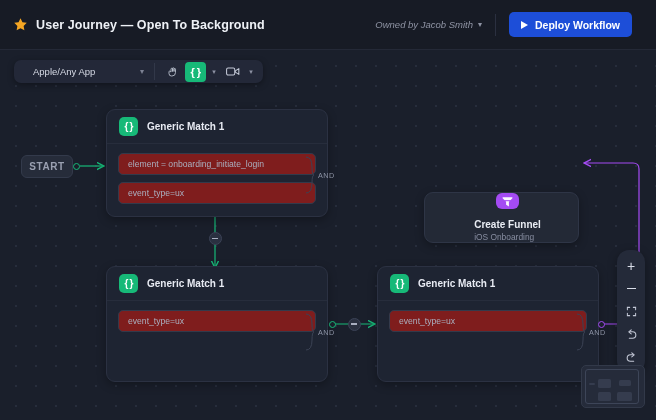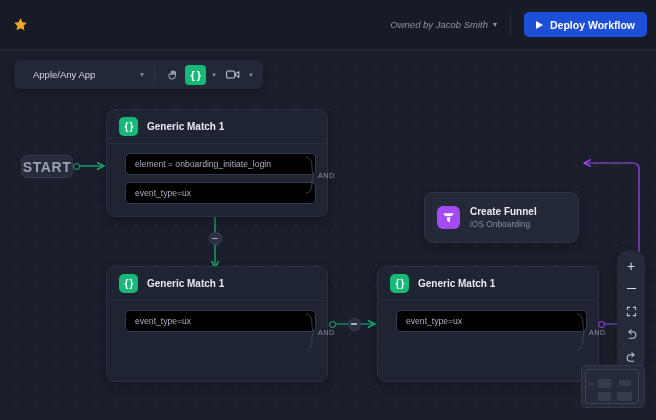--- a/index.html
+++ b/index.html
@@ -18,21 +18,21 @@
     border-bottom: 1px solid #242937;
     display: flex; align-items: center;
   }
   .hdr-left { display: flex; align-items: center; gap: 8px; padding-left: 13px; }
   .star-icon { width: 15px; height: 15px; display: block; }
   .hdr-title {
     font-size: 12.5px; font-weight: bold; color: #eef1f6; letter-spacing: .1px;
     white-space: nowrap;
   }
   .hdr-right {
-    margin-left: auto; display: flex; align-items: center; gap: 0; padding-right: 9px;
+    margin-left: auto; display: flex; align-items: center; gap: 0; padding-right: 24px;
   }
   .owner {
     display: flex; align-items: center; gap: 5px;
     font-size: 9.5px; color: #8e93a3; font-style: italic;
   }
   .owner .chev { font-style: normal; color: #8e93a3; font-size: 8px; }
   .hdr-div { width: 1px; height: 22px; background: #2b3040; margin: 0 13px; }
   .deploy-btn {
     display: flex; align-items: center; gap: 7px;
     background: #1d4ed8; border: none; border-radius: 5px;
@@ -52,21 +52,21 @@
     background-color: #1a1f2b;
     background-image: radial-gradient(circle, #272d3c 1px, transparent 1px);
     background-size: 20px 20px;
     background-position: 6px 6px;
     overflow: hidden;
   }
 
   
   .toolbar {
     position: absolute; left: 14px; top: 10px;
-    height: 29px; display: flex; align-items: center;
+    height: 23px; display: flex; align-items: center;
     background: #232838; border-radius: 7px;
     box-shadow: 0 2px 6px rgba(0,0,0,.35);
   }
   .tb-app {
     display: flex; align-items: center; gap: 8px;
     padding: 0 10px 0 11px; height: 27px; min-width: 140px; cursor: pointer;
   }
   .apple-glyph { font-size: 12px; color: #e9ecf3; line-height: 1; }
   .tb-app-label { font-size: 9.5px; color: #d6dae5; }
   .tb-chev { margin-left: auto; font-size: 8px; color: #7d8294; }
@@ -82,21 +82,21 @@
     justify-content: center; font-size: 7px; color: #8d92a4; cursor: pointer;
   }
   .code-txt { font-size: 11px; color: #fff; font-weight: bold; letter-spacing: -.5px; }
 
   
   .start-node {
     position: absolute; left: 21px; top: 105px;
     width: 52px; height: 23px; border-radius: 6px;
     background: #262c3a; border: 1px solid #333a4b;
     display: flex; align-items: center; justify-content: center;
-    font-size: 14px; font-weight: bold; color: #9aa0b1; letter-spacing: .6px;
+    font-size: 10px; font-weight: bold; color: #9aa0b1; letter-spacing: .6px;
     cursor: pointer;
   }
 
   
   .node {
     position: absolute; background: #1e2432;
     border: 1px solid #2b3142; border-radius: 9px;
     box-shadow: 0 3px 10px rgba(0,0,0,.30);
   }
   .node-head {
@@ -106,40 +106,41 @@
   }
   .node-icon {
     width: 19px; height: 19px; border-radius: 5px; background: #17b978;
     display: flex; align-items: center; justify-content: center;
     font-size: 10px; color: #fff; font-weight: bold; letter-spacing: -.8px;
   }
   .node-title { font-size: 10px; font-weight: bold; color: #e7eaf2; }
   .node-body { position: relative; padding: 9px 11px 10px 11px; }
   .cond {
     height: 22px; border: 1px solid #333a4b; border-radius: 5px;
-    background: #000000; display: flex; align-items: center;
+    background: #7f1d1d; display: flex; align-items: center;
     padding: 0 9px; font-size: 8.6px; color: #aab0c0; white-space: nowrap;
-    margin-bottom: 7px; cursor: pointer; margin-left: 7px;
+    margin-bottom: 7px; cursor: pointer;
   }
   .cond:last-child { margin-bottom: 0; }
   .andwrap {
     position: absolute; right: -12px; top: 11px;
     width: 34px; height: 40px;
     display: flex; align-items: center;
   }
   .and-label {
     font-size: 7.2px; color: #8d93a5; letter-spacing: .5px; margin-left: 3px;
   }
 
   
   .funnel-node {
     position: absolute; left: 424px; top: 142px; width: 155px; height: 51px;
     background: #232936; border: 1px solid #2e3546; border-radius: 9px;
     display: flex; align-items: center; gap: 10px; padding-left: 12px;
     box-shadow: 0 3px 10px rgba(0,0,0,.30);
+    flex-direction: column;
   }
   .funnel-icon {
     width: 23px; height: 23px; border-radius: 6px; background: #a44bf3;
     display: flex; align-items: center; justify-content: center;
   }
   .funnel-title { font-size: 10px; font-weight: bold; color: #e9ecf3; }
   .funnel-sub { font-size: 8.4px; color: #878da0; margin-top: 2px; }
 
   
   .port {
@@ -187,20 +188,21 @@
 </head>
 <body>
 
 <div id="app">
 
   <div class="header">
     <div class="hdr-left">
       <svg class="star-icon" viewBox="0 0 24 24">
         <path fill="#f5a623" d="M12 2l3.1 6.3 6.9 1-5 4.9 1.2 6.9L12 17.8 5.8 21.1 7 14.2 2 9.3l6.9-1z"></path>
       </svg>
+      <div class="hdr-title">User Journey — Open To Background</div>
     </div>
     <div class="hdr-right">
       <div class="owner">
         <span>Owned by Jacob Smith</span>
         <span class="chev">▾</span>
       </div>
       <div class="hdr-div"></div>
       <button class="deploy-btn">
         <span class="play-tri"></span>
         <span>Deploy Workflow</span>

